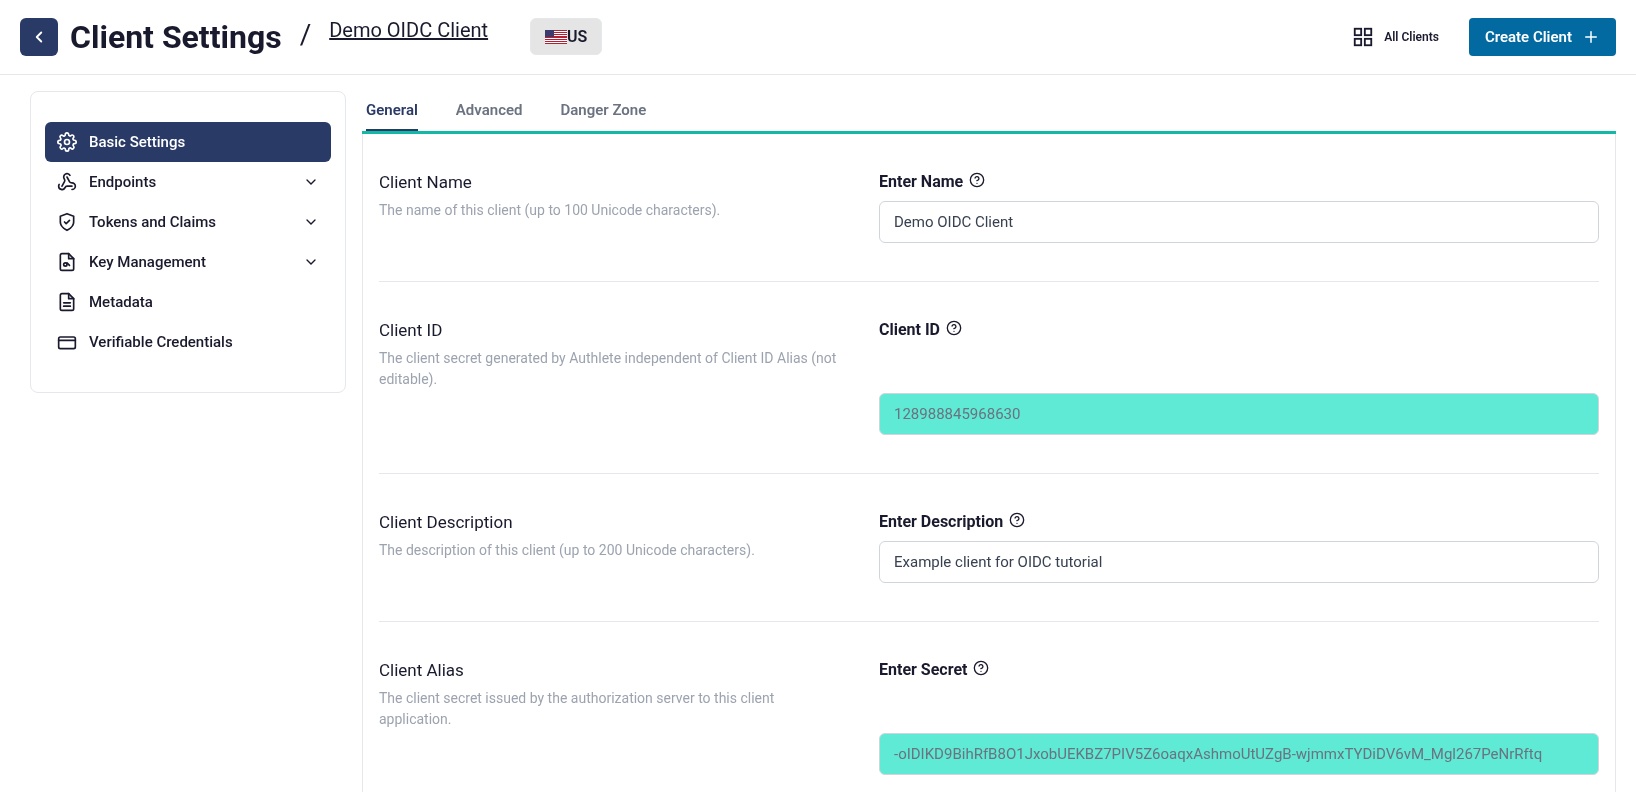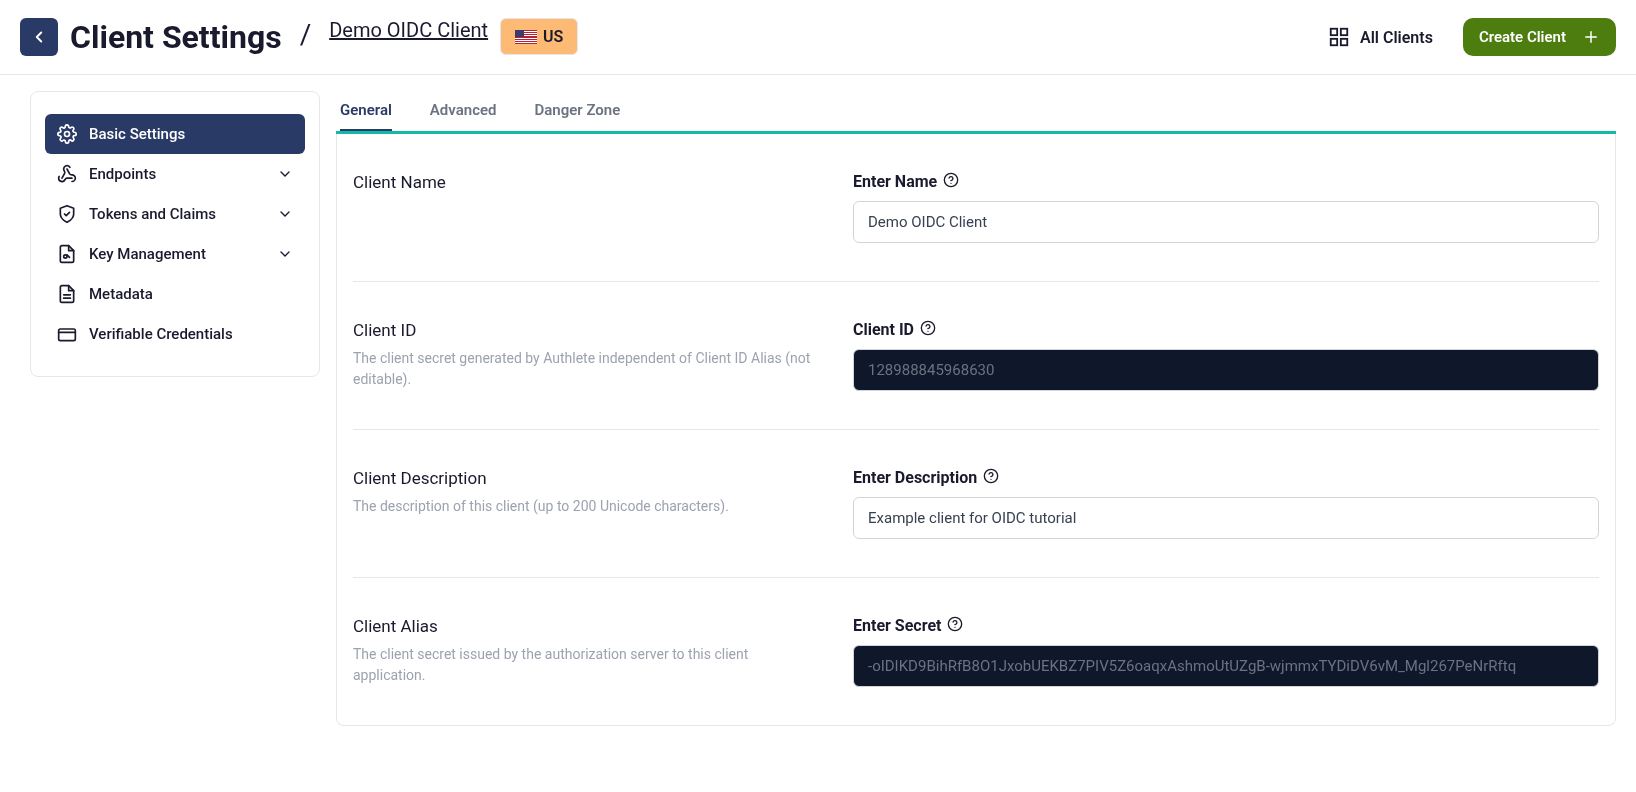--- a/index.html
+++ b/index.html
@@ -4,49 +4,49 @@
 <style>
 * { box-sizing: border-box; margin: 0; padding: 0; }
 body { font-family: -apple-system, BlinkMacSystemFont, "Segoe UI", Roboto, sans-serif; background: #fff; color: #1a1a2e; width: 1636px; }
 .header { display: flex; align-items: center; padding: 18px 20px; border-bottom: 1px solid #e5e7eb; justify-content: space-between; }
 .header-left { display: flex; align-items: flex-start; gap: 12px; }
 .back-btn { width: 38px; height: 38px; background: #2a3a66; border-radius: 6px; display: flex; align-items: center; justify-content: center; cursor: pointer; }
 .back-btn svg { stroke: #fff; }
 .page-title { font-size: 32px; font-weight: 700; color: #1a1a2e; }
 .slash { font-size: 28px; color: #1a1a2e; margin: 0 6px; }
 .client-link { font-size: 20px; color: #1a1a2e; text-decoration: underline; cursor: pointer; }
-.region-badge { display: inline-flex; align-items: center; gap: 6px; padding: 8px 14px; border: 1px solid #e5e7eb; border-radius: 6px; background: #fdba74; margin-left: 0; }
+.region-badge { display: inline-flex; align-items: center; gap: 0; padding: 8px 14px; border: 1px solid #e5e7eb; border-radius: 6px; background: #e5e5e5; margin-left: 30px; }
 .flag { width: 22px; height: 14px; position: relative; display: inline-block; }
 .flag .stripes { position: absolute; inset: 0; background: repeating-linear-gradient(#b22234 0 1.08px, #fff 1.08px 2.15px); }
 .flag .canton { position: absolute; top: 0; left: 0; width: 9px; height: 7.5px; background: #3c3b6e; }
 .region-code { font-weight: 600; font-size: 16px; }
 .header-right { display: flex; align-items: center; gap: 30px; }
-.all-clients { display: flex; align-items: center; gap: 10px; cursor: pointer; font-weight: 600; font-size: 16px; }
-.create-btn { display: flex; align-items: center; gap: 16px; background: #4d7c0f; color: #fff; padding: 10px 16px; border-radius: 10px; cursor: pointer; font-weight: 600; font-size: 15px; }
+.all-clients { display: flex; align-items: center; gap: 10px; cursor: pointer; font-weight: 600; font-size: 12px; }
+.create-btn { display: flex; align-items: center; gap: 10px; background: #0369a1; color: #fff; padding: 10px 16px; border-radius: 4px; cursor: pointer; font-weight: 600; font-size: 15px; }
 .body-wrap { display: flex; padding: 16px 20px 40px 30px; gap: 16px; align-items: flex-start; }
-.sidebar { width: 290px; border: 1px solid #e5e7eb; border-radius: 8px; padding: 22px 14px; flex-shrink: 0; }
+.sidebar { width: 316px; border: 1px solid #e5e7eb; border-radius: 8px; padding: 30px 14px; flex-shrink: 0; }
 .sidebar-item { display: flex; align-items: center; gap: 12px; padding: 10px 12px; border-radius: 6px; cursor: pointer; font-size: 15px; font-weight: 500; position: relative; }
 .sidebar-item.active { background: #2a3a66; color: #fff; }
 .sidebar-item .chevron { margin-left: auto; }
 .sidebar-item svg { flex-shrink: 0; }
 .main { flex: 1; }
 .tabs { display: flex; gap: 38px; border-bottom: 3px solid #14b8a6; padding-left: 4px; }
 .tab { padding: 10px 0; font-size: 15px; font-weight: 600; color: #6b7280; cursor: pointer; border-bottom: 2px solid transparent; }
 .tab.active { color: #2a3a66; border-bottom-color: #2a3a66; }
 .panel { border: 1px solid #e5e7eb; border-top: none; border-radius: 0 0 8px 8px; padding: 0 16px; }
 .form-row { display: flex; padding: 38px 0; border-bottom: 1px solid #e5e7eb; gap: 40px; }
 .form-row:last-child { border-bottom: none; }
 .form-left { width: 460px; flex-shrink: 0; }
 .form-title { font-size: 17px; font-weight: 400; color: #1a1a2e; margin-bottom: 8px; }
 .form-desc { font-size: 14px; color: #9ca3af; line-height: 1.5; }
 .form-right { flex: 1; }
 .field-label { font-size: 16px; font-weight: 700; color: #1a1a2e; display: flex; align-items: flex-start; gap: 6px; margin-bottom: 10px; }
 .help-icon { display: inline-flex; }
 .text-input { width: 100%; padding: 11px 14px; border: 1px solid #d1d5db; border-radius: 6px; font-size: 15px; color: #374151; font-family: inherit; }
-.text-input:disabled, .text-input[readonly] { background: #0f172a; color: #6b7280; }
+.text-input:disabled, .text-input[readonly] { background: #5eead4; color: #6b7280; margin-top: 44px; }
 </style>
 </head>
 <body>
 
 <div class="header">
   <div class="header-left">
     <div class="back-btn">
       <svg width="18" height="18" viewBox="0 0 24 24" fill="none" stroke-width="2.5" stroke-linecap="round" stroke-linejoin="round">
           <polyline points="15 18 9 12 15 6"></polyline>
         </svg>
@@ -154,20 +154,21 @@
       <div class="tab active">General</div>
       <div class="tab">Advanced</div>
       <div class="tab">Danger Zone</div>
     </div>
 
     <div class="panel">
 
       <div class="form-row">
         <div class="form-left">
           <div class="form-title">Client Name</div>
+          <div class="form-desc">The name of this client (up to 100 Unicode characters).</div>
         </div>
         <div class="form-right">
           <div class="field-label">
             <span>Enter Name</span>
             <span class="help-icon">
                 <svg width="16" height="16" viewBox="0 0 24 24" fill="none" stroke="#1a1a2e" stroke-width="2" stroke-linecap="round">
                   <circle cx="12" cy="12" r="10"></circle>
                   <path d="M9.09 9a3 3 0 0 1 5.83 1c0 2-3 3-3 3"></path>
                   <line x1="12" y1="17" x2="12.01" y2="17"></line>
                 </svg>

